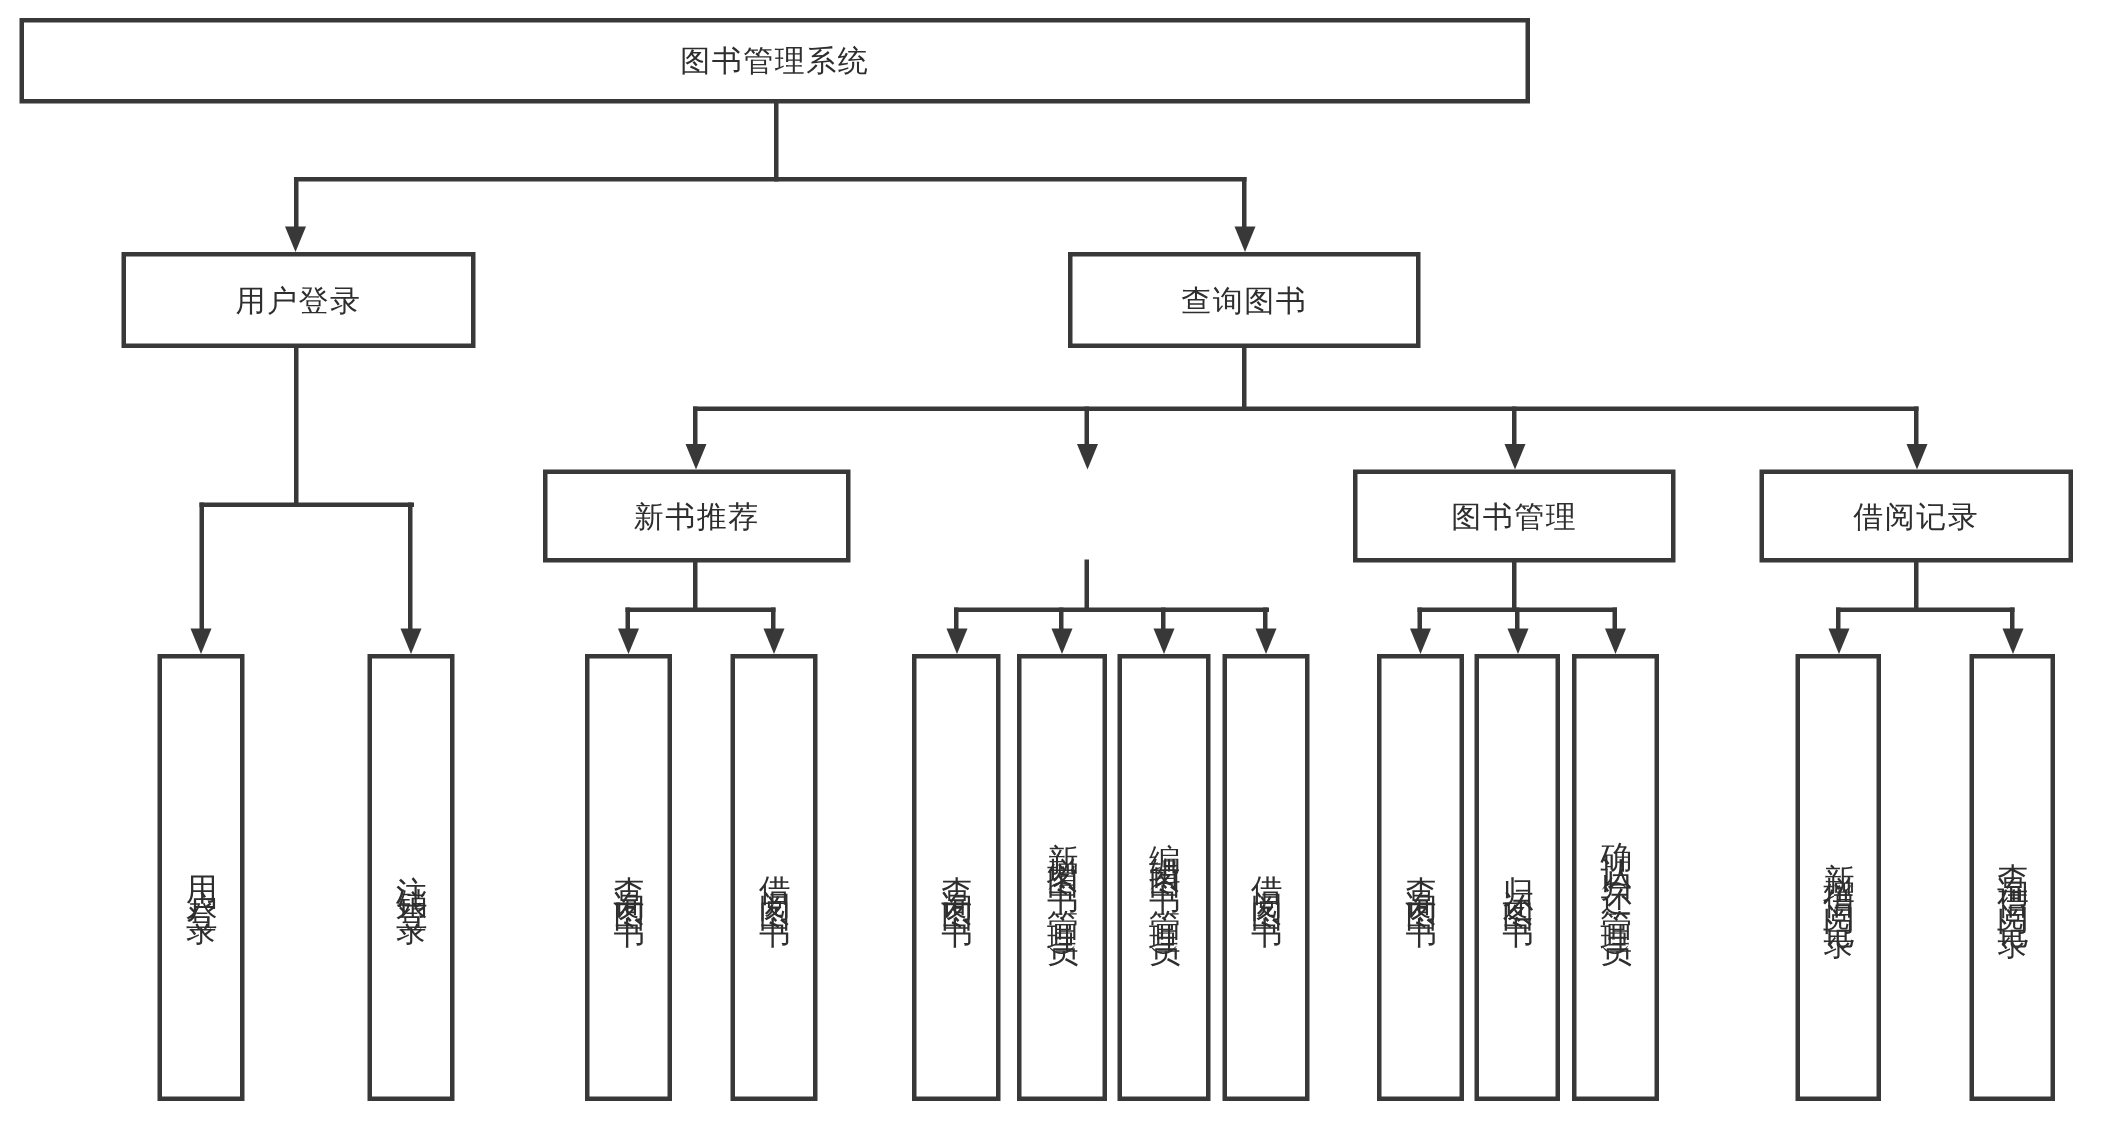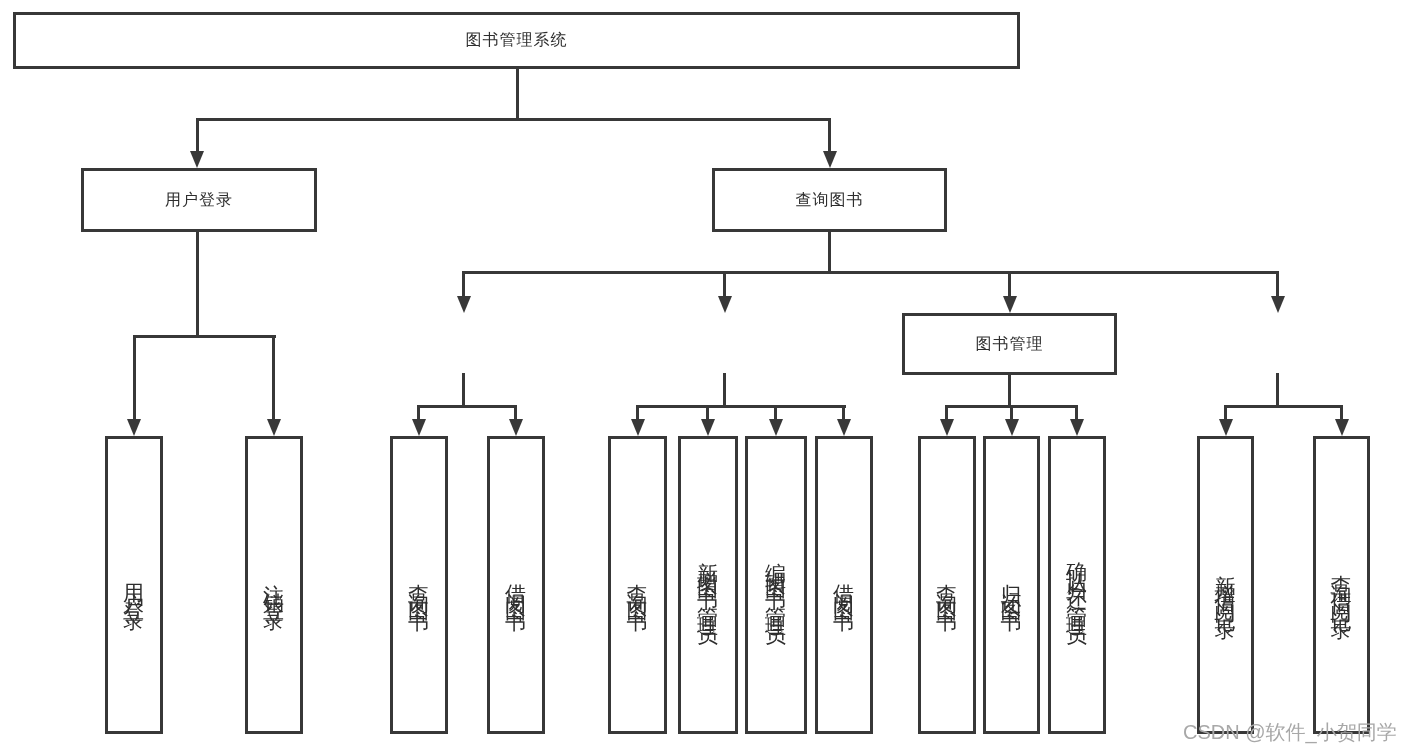--- a/index.html
+++ b/index.html
@@ -15,21 +15,21 @@
     position: absolute;
     box-sizing: border-box;
     background: #ffffff;
     border: 3px solid #383838;
     display: flex;
     align-items: center;
     justify-content: center;
     color: #2e2e2e;
   }
   .node.h .lbl {
-    font-size: 16px;
+    font-size: 20px;
     letter-spacing: 1px;
     white-space: nowrap;
   }
   .node.v .lbl {
     writing-mode: vertical-rl;
     font-size: 21px;
     letter-spacing: 9px;
     line-height: 1;
     white-space: nowrap;
   }
@@ -90,22 +90,28 @@
   <div class="line hz" style="left:462px;top:271px;width:817px"></div>
   <div class="line v" style="left:462px;top:271px;height:30px"></div>
   <div class="arrow" style="left:457px;top:296px"></div>
   <div class="line v" style="left:723px;top:271px;height:30px"></div>
   <div class="arrow" style="left:718px;top:296px"></div>
   <div class="line v" style="left:1008px;top:271px;height:30px"></div>
   <div class="arrow" style="left:1003px;top:296px"></div>
   <div class="line v" style="left:1276px;top:271px;height:30px"></div>
   <div class="arrow" style="left:1271px;top:296px"></div>
 
+  <div class="node h" style="left:362px;top:313px;width:205px;height:62px">
+    <span class="lbl">新书推荐</span>
+  </div>
   <div class="node h" style="left:902px;top:313px;width:215px;height:62px">
     <span class="lbl">图书管理</span>
+  </div>
+  <div class="node h" style="left:1173px;top:313px;width:209px;height:62px">
+    <span class="lbl">借阅记录</span>
   </div>
 
   <div class="line v" style="left:462px;top:373px;height:35px"></div>
   <div class="line hz" style="left:417px;top:405px;width:100px"></div>
   <div class="line v" style="left:417px;top:405px;height:17px"></div>
   <div class="arrow" style="left:412px;top:419px"></div>
   <div class="line v" style="left:514px;top:405px;height:17px"></div>
   <div class="arrow" style="left:509px;top:419px"></div>
 
   <div class="line v" style="left:723px;top:373px;height:35px"></div>
@@ -172,15 +178,14 @@
     <span class="lbl">确认归还（管理员）</span>
   </div>
 
   <div class="node v" style="left:1197px;top:436px;width:57px;height:298px">
     <span class="lbl">新增借阅记录</span>
   </div>
   <div class="node v" style="left:1313px;top:436px;width:57px;height:298px">
     <span class="lbl">查询借阅记录</span>
   </div>
 
-  <div class="watermark">CSDN @软件_小贺同学</div>
 
 </div>
 
 </body></html>

